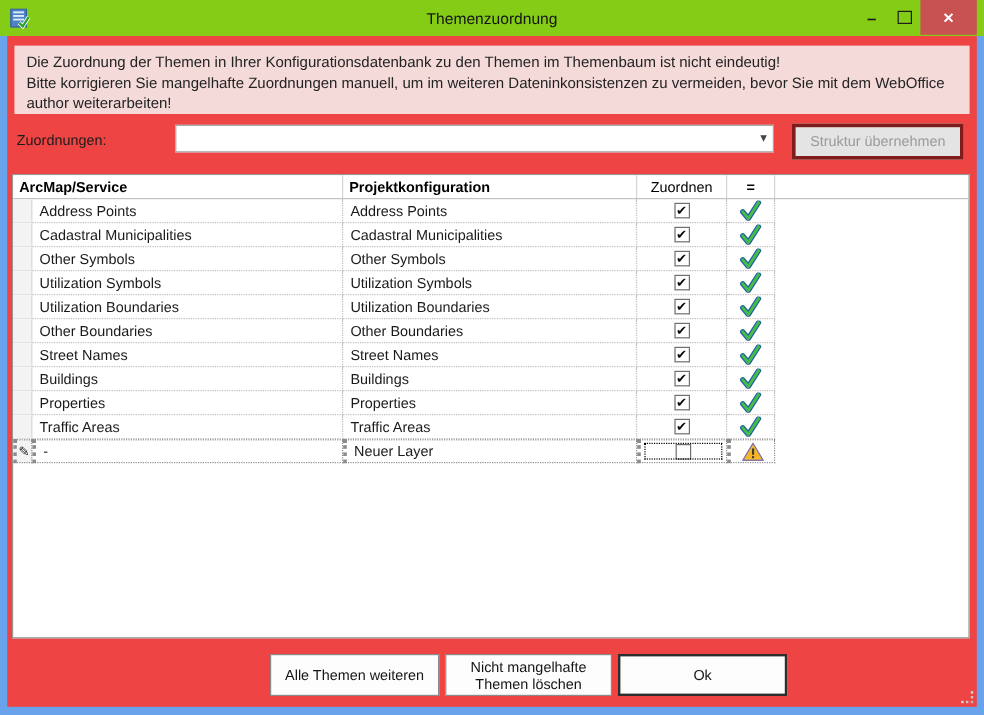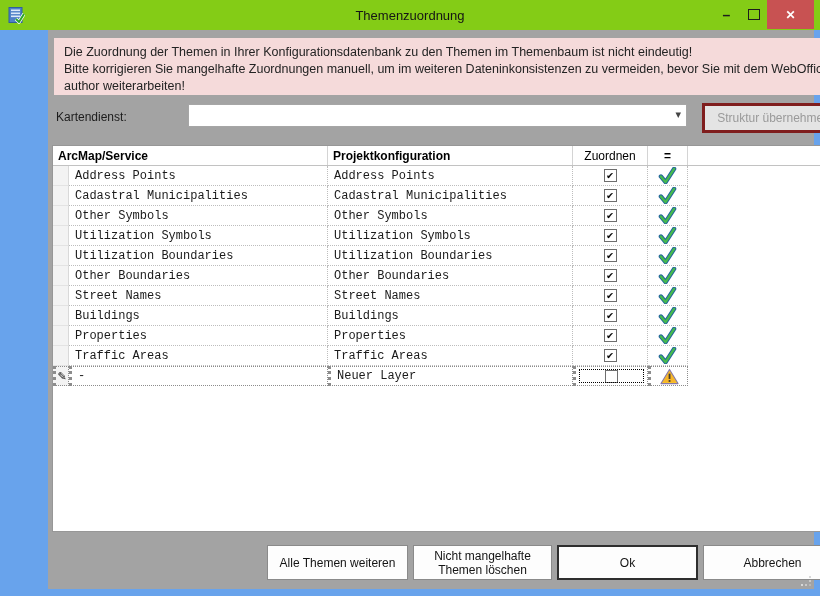--- a/index.html
+++ b/index.html
@@ -13,21 +13,21 @@
   .titlebar{position:absolute;top:0;left:0;right:0;height:30px;background:#84cc16;}
   .app-icon{position:absolute;left:8px;top:7px;width:17px;height:17px;}
   .win-title{position:absolute;left:0;right:0;top:0;height:30px;display:flex;align-items:center;justify-content:center;
     font-size:13px;color:#151515;}
   .winbtn{position:absolute;top:0;height:29px;display:flex;align-items:center;justify-content:center;cursor:default;}
   .btn-min{right:80px;width:27px;color:#1d1d1d;font-size:14px;font-weight:bold;}
   .btn-max{right:53px;width:27px;}
   .btn-max .maxbox{width:10px;height:9px;border:1.5px solid #1d1d1d;background:transparent;display:block;}
   .btn-close{right:6px;width:47px;background:#c85252;color:#fff;font-size:12px;font-weight:bold;}
   
-  .client{position:absolute;top:30px;left:6px;right:6px;bottom:7px;background:#a3a3a3;margin-left:42px;}
+  .client{position:absolute;top:30px;left:6px;right:6px;bottom:7px;background:#ef4444;}
   
   .warnbox{position:absolute;left:6px;top:8px;width:796px;height:57px;background:#f5dada;
     box-sizing:border-box;padding:6px 10px 0 10px;font-size:12.5px;color:#232323;line-height:17px;}
   
   .ms-label{position:absolute;left:8px;top:80px;font-size:12px;color:#1c1c1c;}
   .ms-combo{position:absolute;left:140px;top:74px;width:499px;height:23px;box-sizing:border-box;
     border:1px solid #a6a6a6;background:#fff;}
   .ms-combo input{position:absolute;left:3px;top:1px;right:20px;bottom:1px;border:none;outline:none;
     font-family:"Liberation Sans",sans-serif;font-size:12px;padding:0;}
   .ms-combo .arrow{position:absolute;right:5px;top:3px;font-size:11px;color:#444;}
@@ -42,21 +42,21 @@
     display:flex;align-items:center;padding:0 5px;white-space:nowrap;overflow:hidden;}
   .gh.service{width:275px;font-weight:bold;}
   .gh.config{width:245px;font-weight:bold;}
   .gh.assign{width:75px;font-weight:normal;justify-content:center;}
   .gh.eq{width:40px;font-weight:bold;justify-content:center;}
   .row{display:flex;height:20px;box-sizing:border-box;}
   .rh{width:16px;box-sizing:border-box;background:#f3f3f3;border-right:1px solid #d9d9d9;
     border-bottom:1px solid #e3e3e3;display:flex;align-items:center;justify-content:center;
     font-size:10px;color:#111;overflow:hidden;}
   .cell{box-sizing:border-box;border-right:1px dotted #bdbdbd;border-bottom:1px dotted #bdbdbd;
-    font-size:12px;color:#1a1a1a;display:flex;align-items:center;white-space:nowrap;overflow:hidden;font-family:Liberation Mono, monospace;}
+    font-size:12px;color:#1a1a1a;display:flex;align-items:center;white-space:nowrap;overflow:hidden;}
   .cell.service{width:259px;padding-left:6px;}
   .cell.config{width:245px;padding-left:6px;}
   .cell.assign{width:75px;justify-content:center;position:relative;}
   .cell.eq{width:40px;justify-content:center;}
   .row.editing .cell,.row.editing .rh{border-style:dotted;border-color:#8c8c8c;border-top:1px dotted #8c8c8c;}
   .cell.assign.focused::after{content:"";position:absolute;left:3px;right:3px;top:2px;bottom:2px;
     border:1px dotted #000;pointer-events:none;}
   .checkbox{width:13px;height:13px;box-sizing:border-box;border:1px solid #6e6e6e;background:#fff;
     display:flex;align-items:center;justify-content:center;font-size:11px;line-height:10px;color:#0a0a0a;}
   .status-svg{width:19px;height:17px;display:block;}
@@ -95,21 +95,21 @@
   </div>
 </div>
 
 <div class="client">
 
   <div class="warnbox">
     <div>Die Zuordnung der Themen in Ihrer Konfigurationsdatenbank zu den Themen im Themenbaum ist nicht eindeutig!</div>
     <div>Bitte korrigieren Sie mangelhafte Zuordnungen manuell, um im weiteren Dateninkonsistenzen zu vermeiden, bevor Sie mit dem WebOffice author weiterarbeiten!</div>
   </div>
 
-  <div class="ms-label">Kartendienst:</div>
+  <div class="ms-label">Zuordnungen:</div>
   <div class="ms-combo">
     <input value="" style="">
     <span class="arrow">▾</span>
   </div>
   <div class="ms-apply">Struktur übernehmen</div>
 
   <div class="grid">
     <div class="grid-header">
       <div class="gh service">ArcMap/Service</div>
       <div class="gh config">Projektkonfiguration</div>
@@ -305,21 +305,20 @@
         <rect x="9.1" y="12.8" width="1.9" height="1.9" fill="#403a33"></rect>
       </svg>
     </div>
   </div>
       </div>
   </div>
 
   <div class="fbtn" id="btn-assign-all">Alle Themen weiteren</div>
   <div class="fbtn" id="btn-del-unassigned">Nicht mangelhafte Themen löschen</div>
   <div class="fbtn" id="btn-ok">Ok</div>
-  <div class="fbtn" id="btn-cancel">Abbrechen</div>
 
   <svg class="grip" viewBox="0 0 13 13">
     <rect x="9" y="9" width="2" height="2" fill="#b8b8b8"></rect>
     <rect x="9" y="5" width="2" height="2" fill="#c9c9c9"></rect>
     <rect x="5" y="9" width="2" height="2" fill="#c9c9c9"></rect>
     <rect x="9" y="1" width="2" height="2" fill="#d8d8d8"></rect>
     <rect x="1" y="9" width="2" height="2" fill="#d8d8d8"></rect>
   </svg>
 </div>
 

